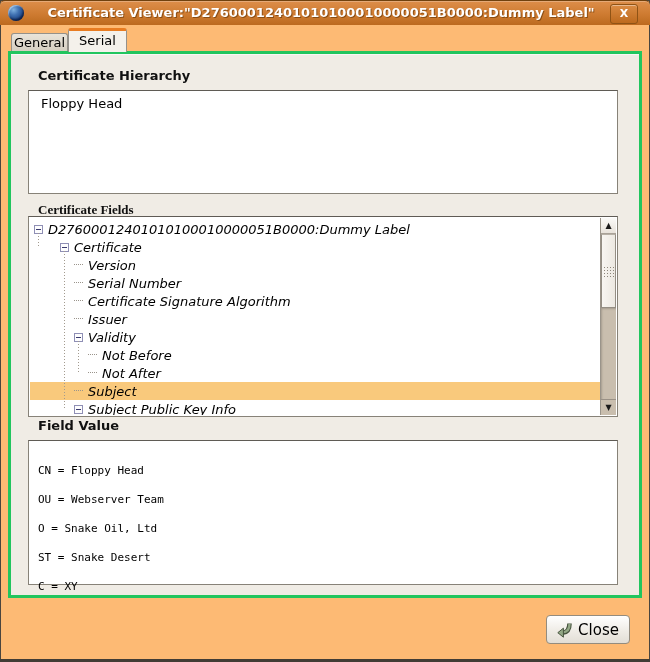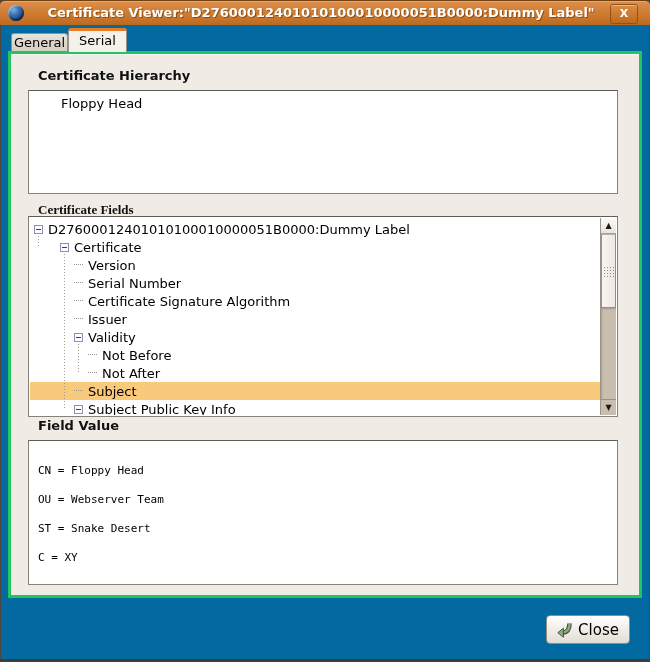--- a/index.html
+++ b/index.html
@@ -1,17 +1,17 @@
 <!DOCTYPE html>
 <html style="--tb-top: #DD8E4A; --tb-bot: #BC6A1F; --accent: #E87C22; --selection: #F9C97C;"><head>
 <meta charset="utf-8">
 <style>
   html,body{margin:0;padding:0;background:#fff;}
   .window{
-    position:relative;width:650px;height:662px;background:#0369a1;
+    position:relative;width:650px;height:662px;background:#fdba74;
     font-family:"DejaVu Sans","Liberation Sans",sans-serif;
     overflow:hidden;box-shadow:inset 0 0 0 1px #4A453E;
   }
   
   .titlebar{
     position:absolute;left:0;top:0;right:0;height:24px;
     background:linear-gradient(180deg,var(--tb-top,#DD8E4A) 0%,#CE7B31 55%,var(--tb-bot,#BC6A1F) 100%);
     border-radius:5px 5px 0 0;border-top:1px solid #70410E;
     box-shadow:inset 0 1px 0 rgba(255,255,255,.25);
   }
@@ -55,23 +55,23 @@
   .lbl-hier{left:27px;top:14px;}
   .lbl-fields{left:27px;top:148px;font-family:Liberation Serif, serif;}
   .lbl-value{left:27px;top:364px;}
   .white-box{
     position:absolute;left:17px;width:590px;box-sizing:border-box;background:#FFFFFF;
     border:1px solid #878278;border-top-color:#5F5B55;
   }
   .hier-box{top:36px;height:104px;}
   .tree-box{top:162px;height:201px;}
   .value-box{top:386px;height:145px;}
-  .hier-item{padding:5px 0 0 32px;font-size:13px;color:#000;}
-  
-  .tree-rows{position:absolute;left:1px;top:1px;right:17px;bottom:1px;overflow:hidden;padding-top:2px;}
+  .hier-item{padding:5px 0 0 12px;font-size:13px;color:#000;}
+  
+  .tree-rows{position:absolute;left:1px;top:1px;right:17px;bottom:1px;overflow:hidden;padding-top:2px;font-style:italic;}
   .tree-row{display:flex;align-items:center;height:18px;font-size:13px;color:#000;white-space:nowrap;cursor:default;}
   .tree-row.selected{background:var(--selection,#F9C97C);}
   .tree-row.d0{padding-left:4px;}
   .tree-row.d1{padding-left:30px;}
   .tree-row.d2{padding-left:44px;align-items:center;}
   .tree-row.d3{padding-left:58px;}
   .expander{
     flex:none;width:9px;height:9px;box-sizing:border-box;border:1px solid #8F8FB5;
     background:#FDFDFE;position:relative;margin-right:5px;
   }
@@ -194,20 +194,21 @@
         <div class="sb-trough"></div>
         <div class="sb-down"><span>▼</span></div>
       </div>
     </div>
 
     <div class="sect-label lbl-value">Field Value</div>
     <div class="white-box value-box">
       <div class="value-lines" id="valueLines">
           <div class="value-line">CN = Floppy Head</div>
           <div class="value-line">OU = Webserver Team</div>
+          <div class="value-line">O = Snake Oil, Ltd</div>
           <div class="value-line">ST = Snake Desert</div>
           <div class="value-line">C = XY</div>
         </div>
     </div>
   </div>
 
   <div class="close-btn">
     <svg width="16" height="16" viewBox="0 0 16 16">
       <path d="M12.5 1.5 C12.5 7.5 10 10.5 5.5 10.8" fill="none" stroke="#47543F" stroke-width="4.6"></path>
       <path d="M12.5 2 C12.5 7.5 10 10.2 5.5 10.4" fill="none" stroke="#93A886" stroke-width="2.4"></path>

